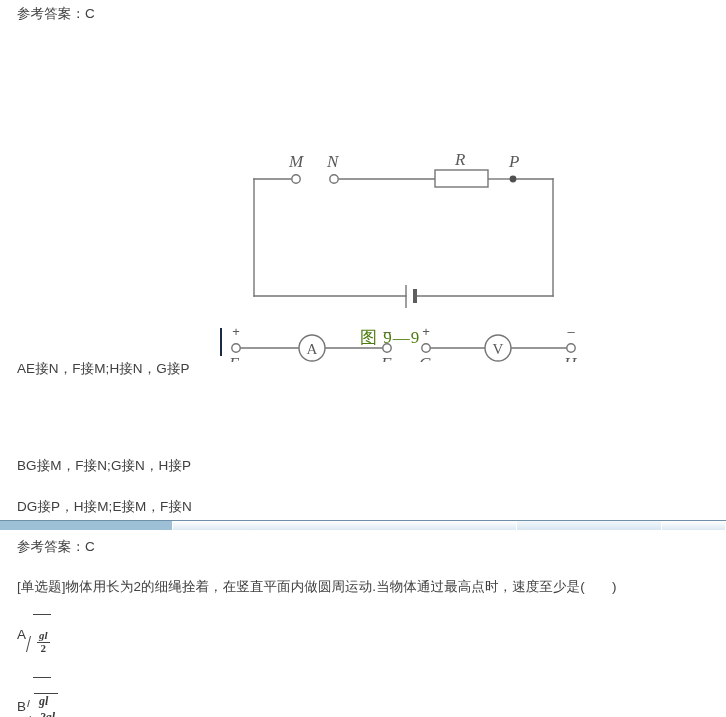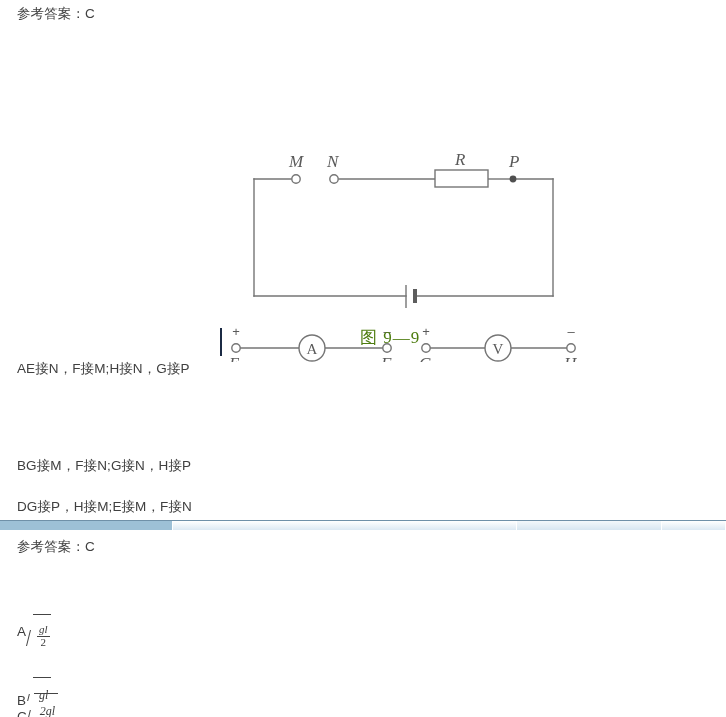--- a/index.html
+++ b/index.html
@@ -68,22 +68,23 @@
   }
   .formula-row .lbl {
     font-family: "Liberation Sans", "DejaVu Sans", sans-serif;
     font-size: 13.5px;
     vertical-align: -2px;
   }
   .radic {
     display: inline-block;
     position: relative;
     padding-left: 11px;
-    padding-top: 10px;
+    padding-top: 16px;
     vertical-align: middle;
+    font-weight: bold;
   }
   .radic::before {
     content: "";
     position: absolute;
     left: 2px;
     bottom: 2px;
     width: 6px;
     height: 7px;
     border-left: 1px solid #444;
     transform: skewX(-14deg);
@@ -223,20 +224,21 @@
   <div class="txt" style="left:360px; top:329px; font-family:'Liberation Serif','DejaVu Serif',serif; font-size:17px; color:#4d7c0f; letter-spacing:1px;">图 9—9</div>
 
   <div class="caret"></div>
 
   <div class="txt option-line" style="top:360px;">AE接N，F接M;H接N，G接P</div>
   <div class="txt option-line" style="top:457px;">BG接M，F接N;G接N，H接P</div>
   <div class="txt option-line" style="top:498px;">DG接P，H接M;E接M，F接N</div>
 
   <div class="txt answer-line" style="top:538px;">参考答案：C</div>
 
+  <div class="txt question-line" style="top:578px;">[单选题]物体用长为2的细绳拴着，在竖直平面内做圆周运动.当物体通过最高点时，速度至少是(　　)</div>
 
   <div class="formula-row" style="top:614px;">
     <span class="lbl">A</span><span class="radic tall"><span class="frac"><span class="num">gl</span><span class="den">2</span></span></span>
   </div>
 
   <div class="formula-row" style="top:677px;text-align:right;">
     <span class="lbl">B</span><span class="radic" style="vertical-align:4px;"><span class="inner">gl</span></span>
   </div>
 
   <div class="formula-row" style="top:693px;">

